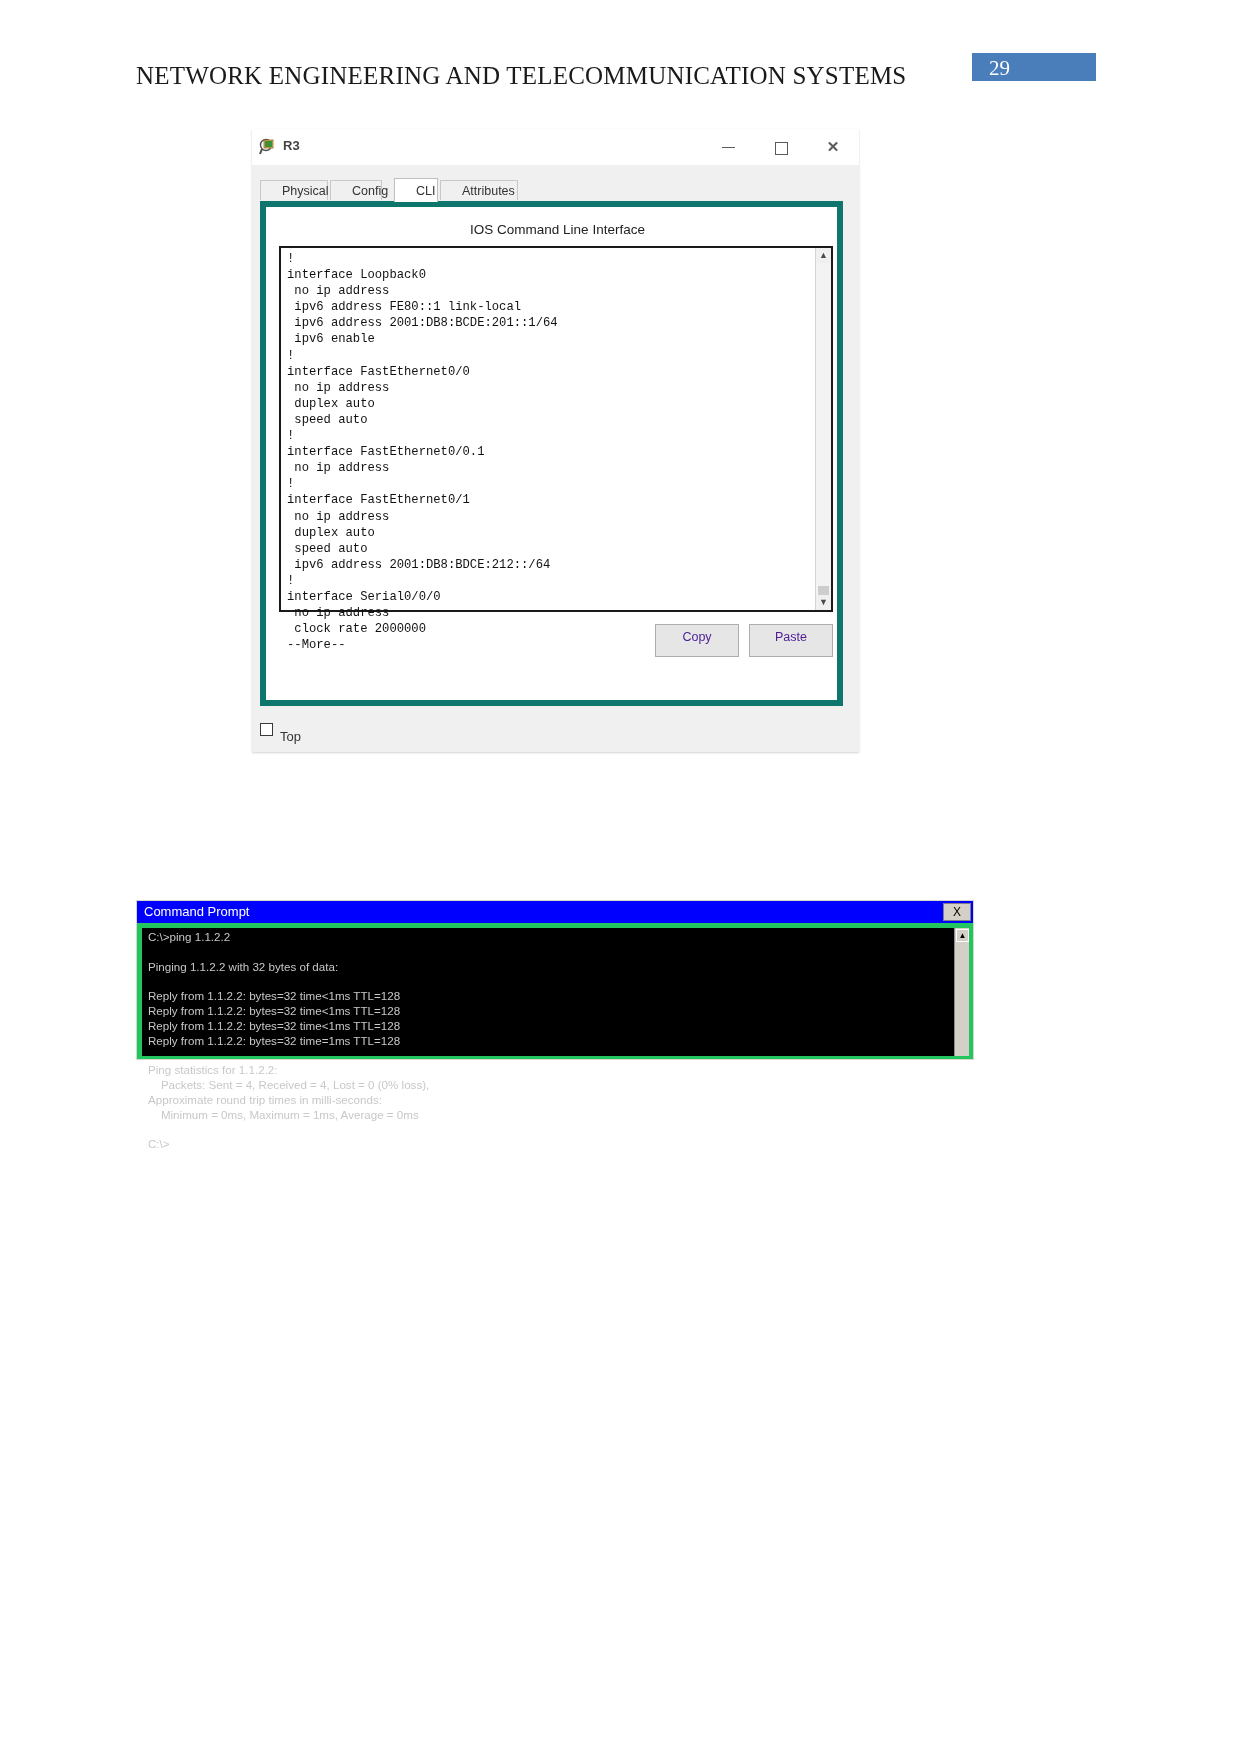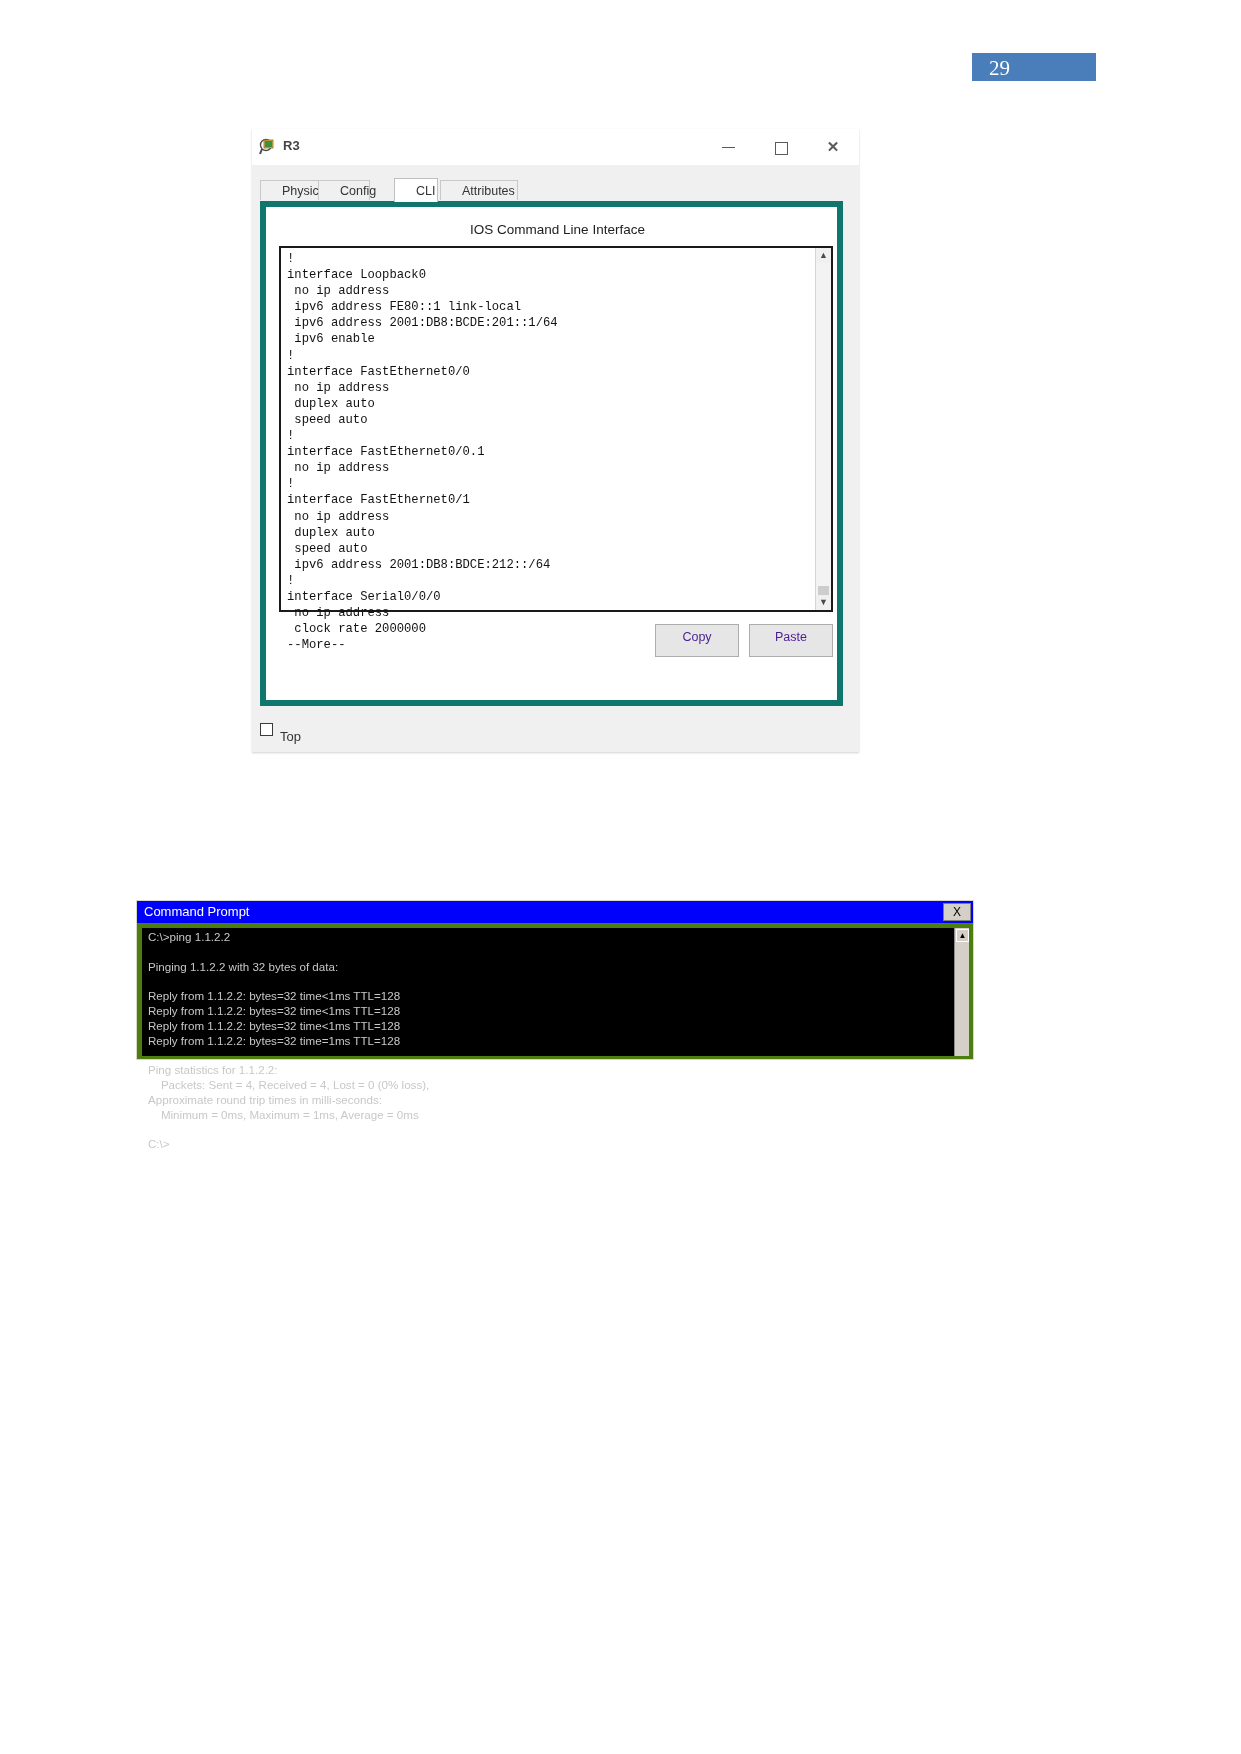--- a/index.html
+++ b/index.html
@@ -137,21 +137,21 @@
   }
   .tab.active {
     top: 0;
     height: 24px;
     line-height: 24px;
     background: #ffffff;
     border-color: #c0c0c0;
     z-index: 3;
   }
   .tab-0 { left: 0px;   width: 68px; }
-  .tab-1 { left: 58px;  width: 52px; }
+  .tab-1 { left: 70px;  width: 52px; }
   .tab-2 { left: 134px; width: 44px; }
   .tab-3 { left: 180px; width: 78px; }
 
   .tab-panel {
     position: absolute;
     left: 8px;
     top: 36px;
     width: 583px;
     height: 505px;
     background: #ffffff;
@@ -267,21 +267,21 @@
     color: #333333;
   }
 
   
   .cmd-window {
     position: absolute;
     left: 136px;
     top: 900px;
     width: 838px;
     height: 160px;
-    background: #4d7c0f;
+    background: #22c55e;
     border: 1px solid #d8d8c8;
     box-sizing: border-box;
   }
   .cmd-titlebar {
     position: absolute;
     left: 0; top: 0;
     width: 836px;
     height: 22px;
     background: #0000ff;
   }
@@ -346,20 +346,21 @@
     color: #000000;
     text-align: center;
     line-height: 11px;
     box-sizing: border-box;
   }
 </style>
 </head>
 <body>
 
 <div class="doc-header">
+  <div class="doc-title">NETWORK ENGINEERING AND TELECOMMUNICATION SYSTEMS</div>
   <div class="page-badge">
     <span>29</span>
   </div>
 </div>
 
 <div class="pt-window">
 
   <div class="pt-titlebar">
     <span class="pt-icon">
       <svg width="18" height="18" viewBox="0 0 18 18">

